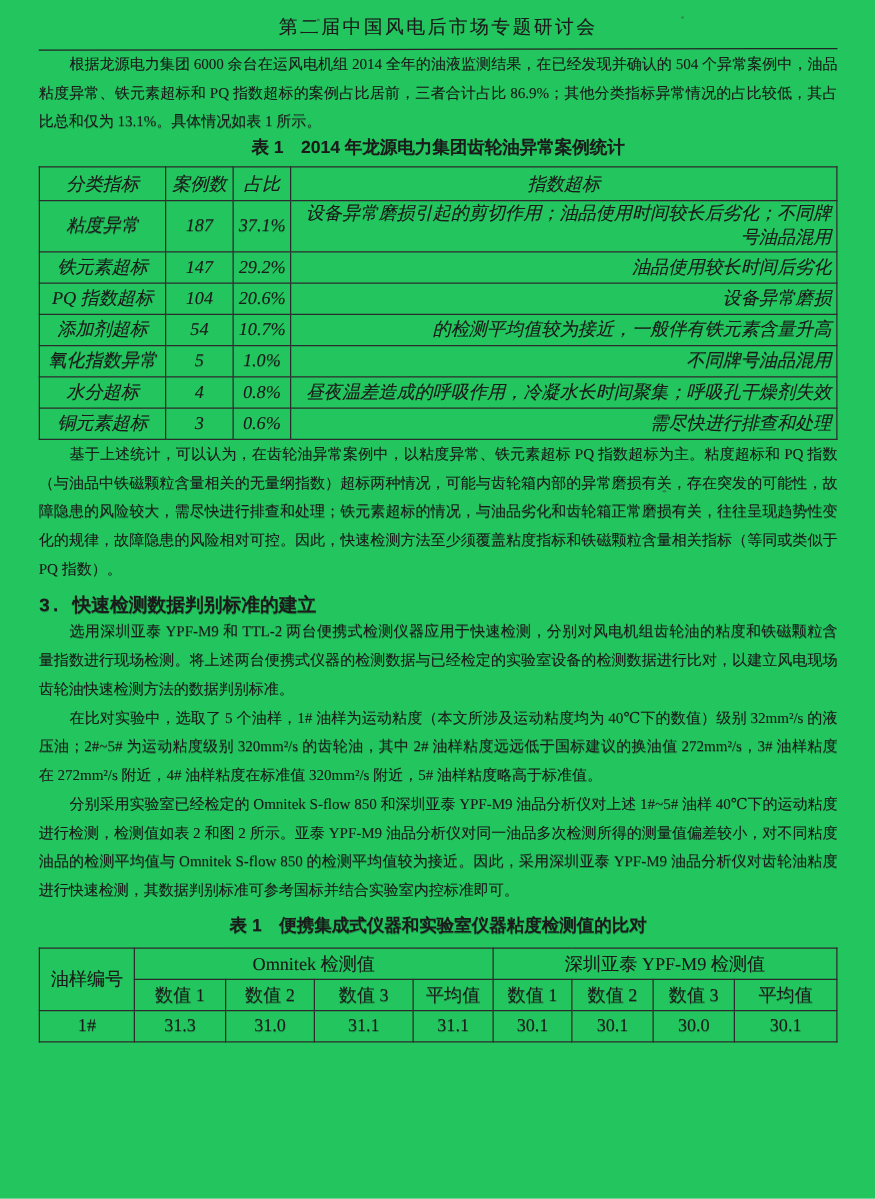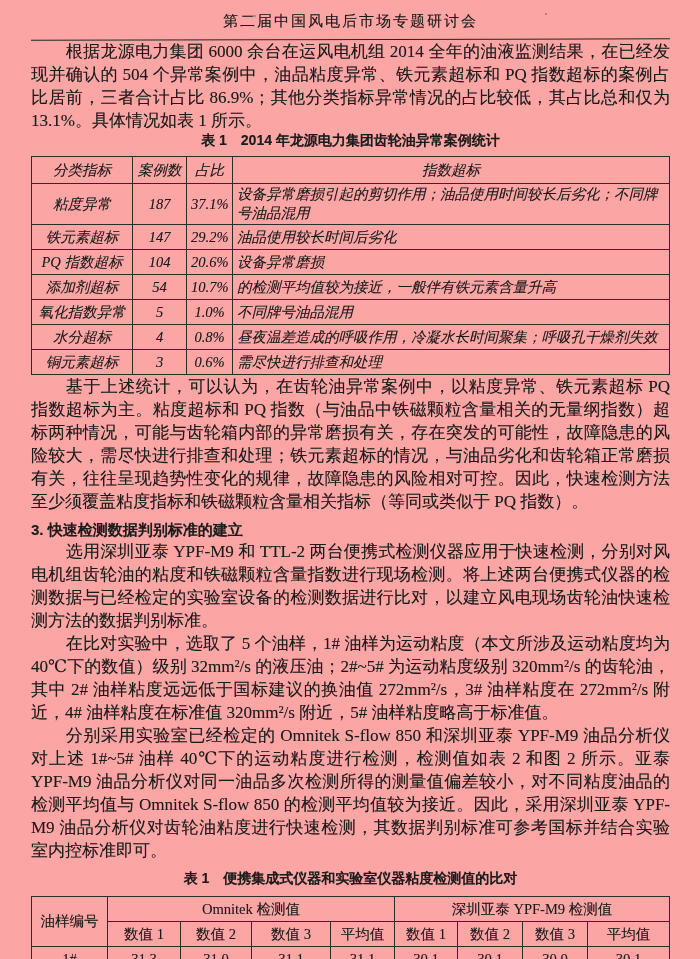--- a/index.html
+++ b/index.html
@@ -1,83 +1,83 @@
 <!DOCTYPE html>
 <html lang="zh"><head>
 <meta charset="utf-8">
 <style>
   html,body { margin:0; padding:0; background:#e9e9e7; }
   .page {
     position: relative;
     width: 700px;
     height: 959px;
     margin: 0 auto;
-    background: #fca5a5;
+    background: #22c55e;
     overflow: hidden;
     box-sizing: border-box;
     padding: 12px 30px 0 31px;
     font-family: "Liberation Serif", "DejaVu Serif", serif;
     color: #1b1b1b;
     text-shadow: 0.2px 0.2px 0.35px rgba(20,20,20,0.35);
   }
   .doc-header {
     text-align: center;
     font-size: 15px;
     letter-spacing: 2px;
     height: 20px;
   }
   .header-rule {
     height: 0;
     border-top: 1.8px solid #242424;
     margin-top: 7px;
     transform: rotate(-0.12deg);
   }
   p.body {
-    font-size: 17px;
+    font-size: 12px;
     line-height: 23px;
     text-align: justify;
     text-indent: 2.05em;
     margin: 0;
   }
   .p1 { margin-top: 13px; }
   .p2 { margin-top: 7px; }
   .p3 { margin-top: 4px; }
   .p4 { margin-top: 4px; }
   .p5 { margin-top: 0; }
   .tbl-caption {
     text-align: center;
     font-family: "Liberation Sans", "DejaVu Sans", sans-serif;
     font-weight: bold;
     font-size: 14px;
     height: 18px;
   }
   .cap2 { margin-top: 8px; }
   .sec-heading {
-    font-family: Liberation Sans, sans-serif;
+    font-family: Liberation Mono, monospace;
     font-weight: bold;
     font-size: 15px;
     margin: 8px 0 0 0;
     height: 19px;
   }
   table {
     width: 100%;
     border-collapse: collapse;
     table-layout: fixed;
   }
   .t1 { margin-top: 6px; font-style: italic; }
   .t1 th, .t1 td {
     border: 1.4px solid #2c2c2c;
     font-size: 14.5px;
     font-weight: normal;
     padding: 1px 4px;
     overflow: hidden;
   }
   .t1 th { height: 24px; text-align: center; }
   .t1 td { height: 22px; text-align: center; line-height: 19px; }
-  .t1 td.reason { text-align: left; }
+  .t1 td.reason { text-align: right; }
   .t2 { margin-top: 8px; }
   .t2 td {
     border: 1.4px solid #2c2c2c;
     font-size: 14.5px;
     text-align: center;
     padding: 1px 2px;
     height: 22px;
     overflow: hidden;
   }
   .noise-speck {

